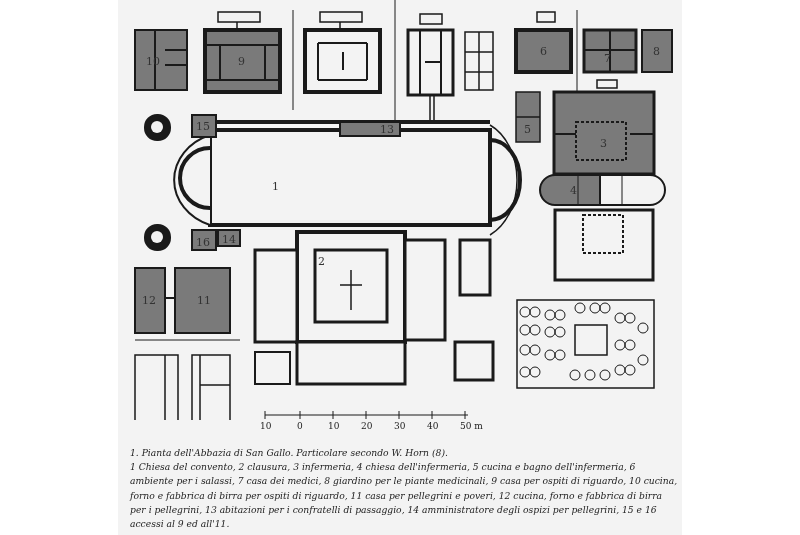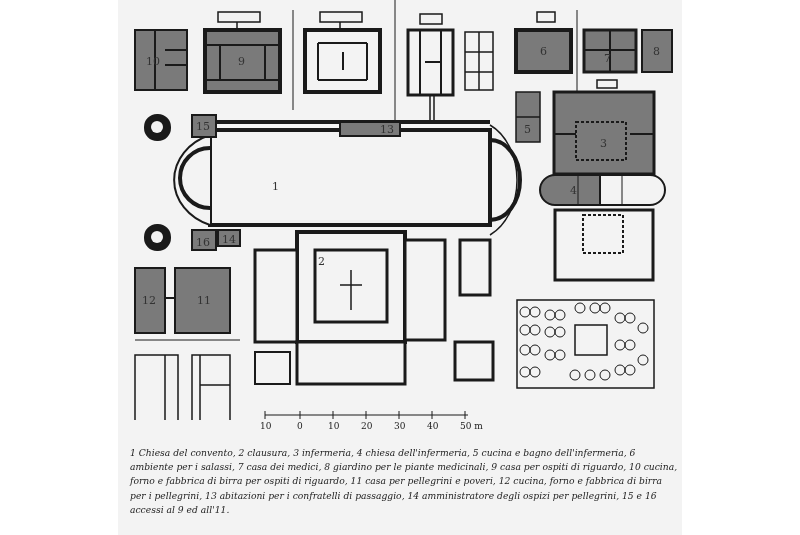--- a/index.html
+++ b/index.html
@@ -185,14 +185,15 @@
     <text class="scale-label" x="297" y="429">0</text>
     <text class="scale-label" x="328" y="429">10</text>
     <text class="scale-label" x="361" y="429">20</text>
     <text class="scale-label" x="394" y="429">30</text>
     <text class="scale-label" x="427" y="429">40</text>
     <text class="scale-label" x="460" y="429">50 m</text>
   </g>
 </svg>
 
 <div class="caption">
+  <p>1. Pianta dell'Abbazia di San Gallo. Particolare secondo W. Horn (8).</p>
   <p>1 Chiesa del convento, 2 clausura, 3 infermeria, 4 chiesa dell'infermeria, 5 cucina e bagno dell'infermeria, 6 ambiente per i salassi, 7 casa dei medici, 8 giardino per le piante medicinali, 9 casa per ospiti di riguardo, 10 cucina, forno e fabbrica di birra per ospiti di riguardo, 11 casa per pellegrini e poveri, 12 cucina, forno e fabbrica di birra per i pellegrini, 13 abitazioni per i confratelli di passaggio, 14 amministratore degli ospizi per pellegrini, 15 e 16 accessi al 9 ed all'11.</p>
 </div>
 
 </body></html>

